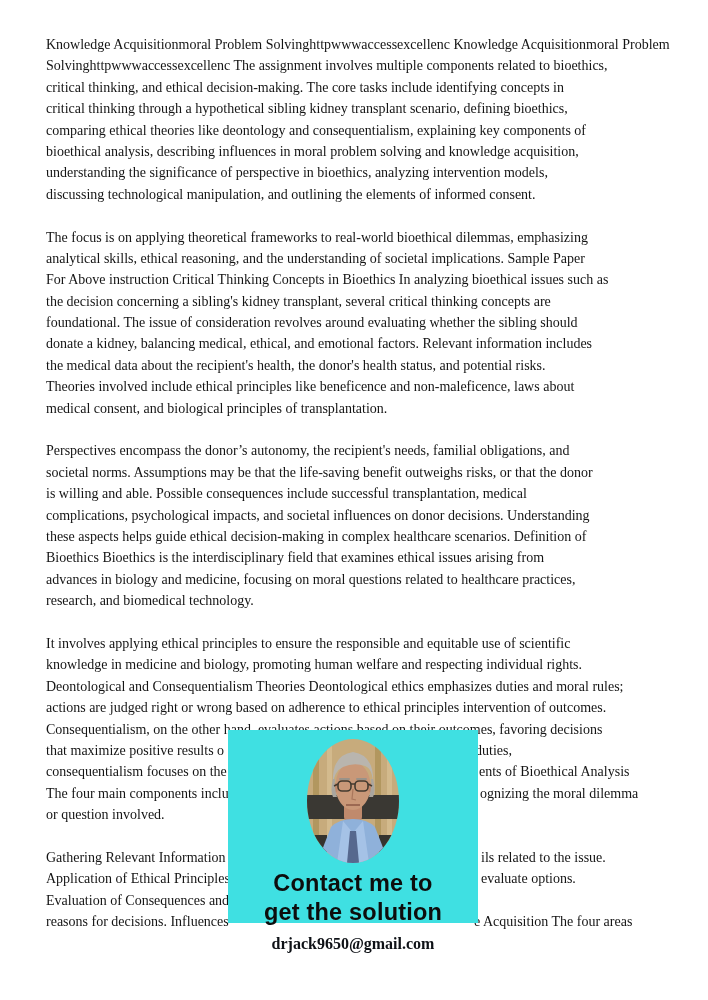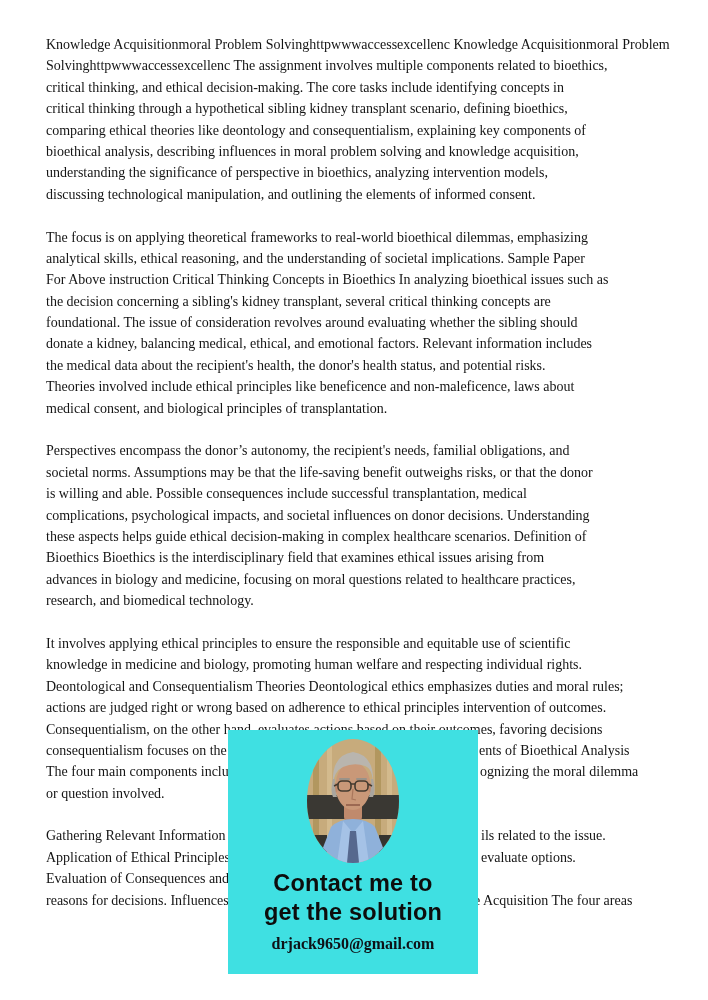--- a/index.html
+++ b/index.html
@@ -35,21 +35,21 @@
   .frag-right {
     position: absolute;
     top: 0;
     white-space: pre;
   }
   .overlay {
     position: absolute;
     left: 228px;
     top: 730px;
     width: 250px;
-    height: 244px;
+    height: 193px;
     background: #3fe0e2;
     text-align: center;
   }
   .portrait {
     position: absolute;
     left: 50%;
     margin-left: -46px;
     top: 9px;
     width: 92px;
     height: 124px;
@@ -114,20 +114,21 @@
         <div class="line">Bioethics Bioethics is the interdisciplinary field that examines ethical issues arising from</div>
         <div class="line">advances in biology and medicine, focusing on moral questions related to healthcare practices,</div>
         <div class="line">research, and biomedical technology.</div>
       </div>
       <div class="para">
         <div class="line">It involves applying ethical principles to ensure the responsible and equitable use of scientific</div>
         <div class="line">knowledge in medicine and biology, promoting human welfare and respecting individual rights.</div>
         <div class="line">Deontological and Consequentialism Theories Deontological ethics emphasizes duties and moral rules;</div>
         <div class="line">actions are judged right or wrong based on adherence to ethical principles intervention of outcomes.</div>
         <div class="line">Consequentialism, on the other hand, evaluates actions based on their outcomes, favoring decisions</div>
+        <div class="line"><span class="frag-left">that maximize positive results o</span><span class="frag-right" style="left: 429px;">duties,</span></div>
         <div class="line"><span class="frag-left">consequentialism focuses on the</span><span class="frag-right" style="left: 433px;">ents of Bioethical Analysis</span></div>
         <div class="line"><span class="frag-left">The four main components inclu</span><span class="frag-right" style="left: 434px;">ognizing the moral dilemma</span></div>
         <div class="line">or question involved.</div>
       </div>
       <div class="para">
         <div class="line"><span class="frag-left">Gathering Relevant Information</span><span class="frag-right" style="left: 435px;">ils related to the issue.</span></div>
         <div class="line"><span class="frag-left">Application of Ethical Principles</span><span class="frag-right" style="left: 435px;">evaluate options.</span></div>
         <div class="line"><span class="frag-left">Evaluation of Consequences and</span></div>
         <div class="line"><span class="frag-left">reasons for decisions. Influences</span><span class="frag-right" style="left: 428px;">e Acquisition The four areas</span></div>
       </div>

